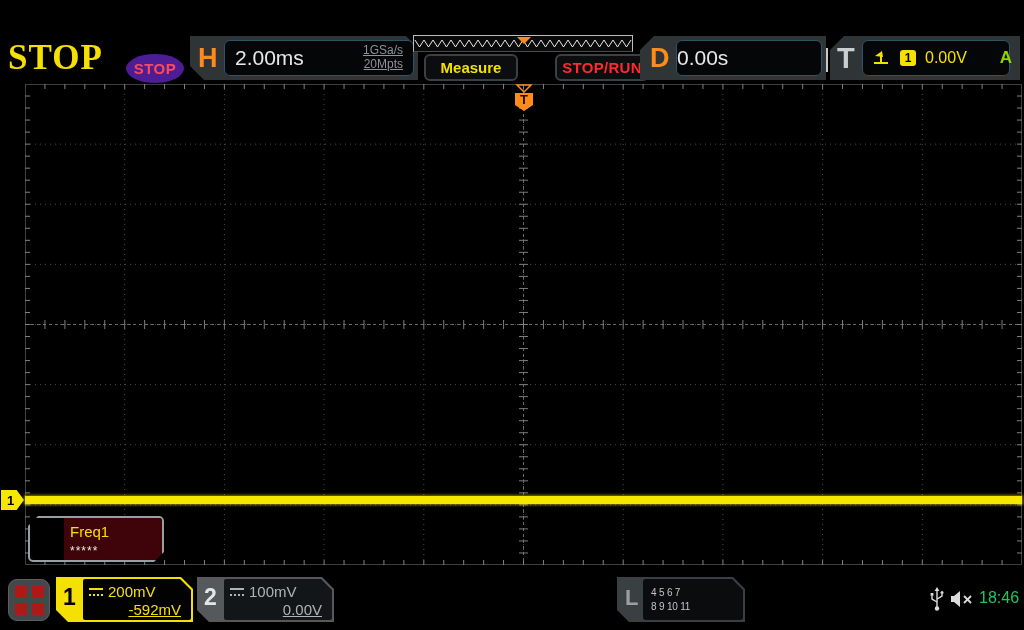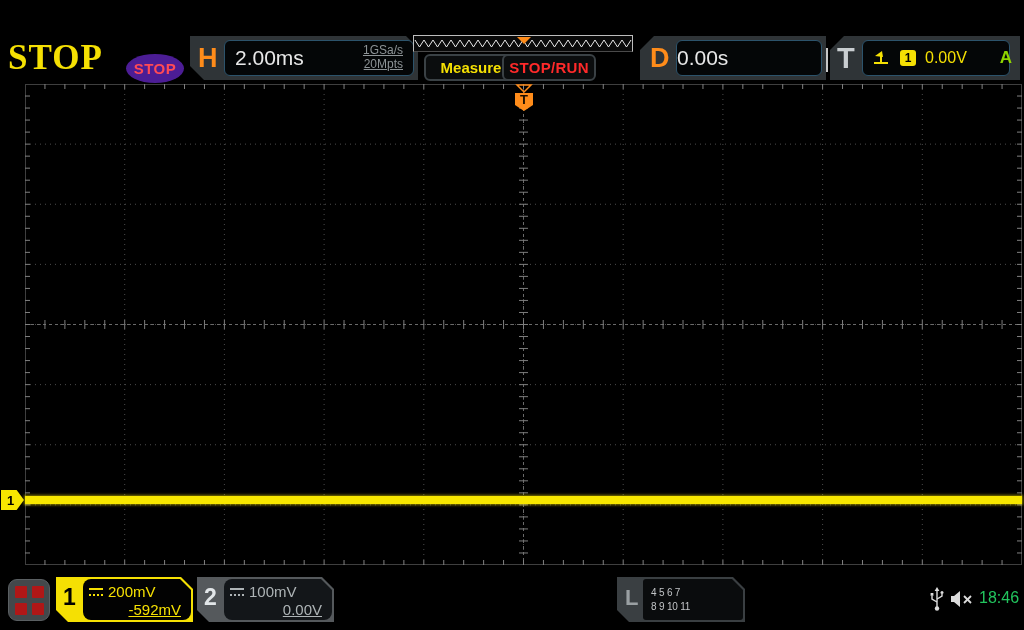--- a/index.html
+++ b/index.html
@@ -42,21 +42,21 @@
            color:#8fd400;font-weight:bold;font-size:17px;}
   .hdr-sep{left:826px;top:48px;width:2px;height:24px;background:#c8c8c8;}
 
   
   .strip{left:413px;top:35px;width:220px;height:17px;background:#0a0a0a;
          border:1px solid #bdbdbd;border-bottom-color:#4a4a4a;box-sizing:border-box;}
   .menu-btn{top:54px;width:94px;height:27px;background:#0b0d0e;border:2px solid #3a4145;
             border-radius:6px;box-sizing:border-box;display:flex;align-items:center;
             justify-content:center;font-weight:bold;font-size:15px;}
   .measure-btn{left:424px;color:#f5e003;}
-  .stoprun-btn{left:502px;color:#ff2a2a;letter-spacing:.3px;}
+  .stoprun-btn{left:555px;color:#ff2a2a;letter-spacing:.3px;}
 
   
   .grid-wrap{left:25px;top:84px;width:997px;height:481px;}
   .trig-marker{left:509px;top:84px;width:30px;height:28px;}
 
   
   .waveform{left:25px;top:496px;width:997px;height:8px;background:#f7e600;
             box-shadow:0 0 3px 1px rgba(247,230,0,.55);}
   .ch-marker{left:1px;top:490px;width:23px;height:20px;background:#f7e600;
              clip-path:polygon(0 0,68% 0,100% 50%,68% 100%,0 100%);
@@ -75,21 +75,21 @@
   .grid-icon{left:8px;top:579px;width:42px;height:42px;background:#43484b;border:1px solid #5a5f62;
              border-radius:9px;box-sizing:border-box;display:grid;grid-template-columns:12px 12px;
              grid-template-rows:12px 12px;gap:5px;align-content:center;justify-content:center;}
   .grid-icon i{background:#b01717;border-radius:1px;}
 
   .ch-block{top:577px;width:137px;height:45px;
             clip-path:polygon(0 0,calc(100% - 12px) 0,100% 12px,100% 100%,12px 100%,0 calc(100% - 12px));}
   .ch1-block{left:56px;background:#f5e003;}
   .ch2-block{left:197px;background:#55595c;}
   .ch-num{position:absolute;left:7px;top:9px;font-weight:bold;font-size:23px;line-height:1;}
-  .ch-inner{position:absolute;left:27px;top:2px;right:2px;bottom:2px;border-radius:8px;
+  .ch-inner{position:absolute;left:27px;top:2px;right:2px;bottom:2px;border-radius:2px;
             clip-path:polygon(0 0,calc(100% - 11px) 0,100% 11px,100% 100%,0 100%);
             font-size:15px;}
   .ch1-block .ch-inner{background:#020202;color:#f5e003;}
   .ch2-block .ch-inner{background:#131619;color:#aeb4b6;}
   .ch-line1{display:flex;align-items:center;gap:5px;padding:4px 0 0 6px;}
   .ch-line2{text-align:right;padding:1px 10px 0 0;text-decoration:underline;}
   .dc-icon{display:inline-block;width:14px;height:8px;border-top:2px solid currentColor;
            border-bottom:2px dotted currentColor;box-sizing:border-box;margin-top:1px;}
 
   .l-block{left:617px;top:577px;width:128px;height:45px;background:#3a3f42;
@@ -456,20 +456,25 @@
     <polygon points="6,9 24,9 24,21 15,27 6,21" fill="#ff8c1a"></polygon>
     <text id="trig-letter" x="15" y="20" text-anchor="middle" font-family="Liberation Sans, sans-serif" font-size="13" font-weight="bold" fill="#1a0e00">T</text>
   </svg>
 
   <div class="abs waveform"></div>
 
   <div class="abs ch-marker">
     <span>1</span>
   </div>
 
+  <div class="abs freq-box">
+    <div class="freq-fill"></div>
+    <span class="freq-name">Freq1</span>
+    <span class="freq-value">*****</span>
+  </div>
 
   <div class="abs grid-icon">
     <i></i>
       <i></i>
     <i></i>
       <i></i>
   </div>
 
   <div class="abs ch-block ch1-block">
     <span class="ch-num" style="color:#000;">1</span>

